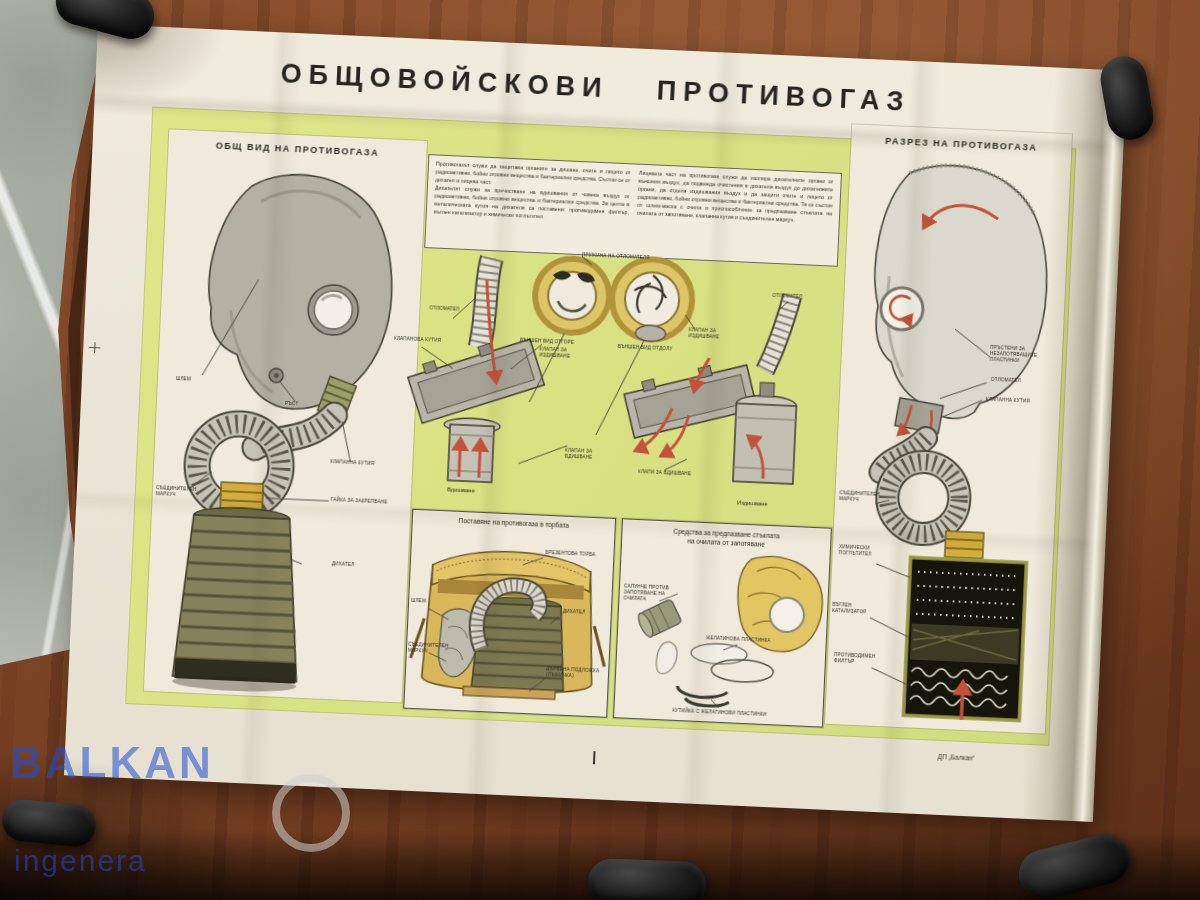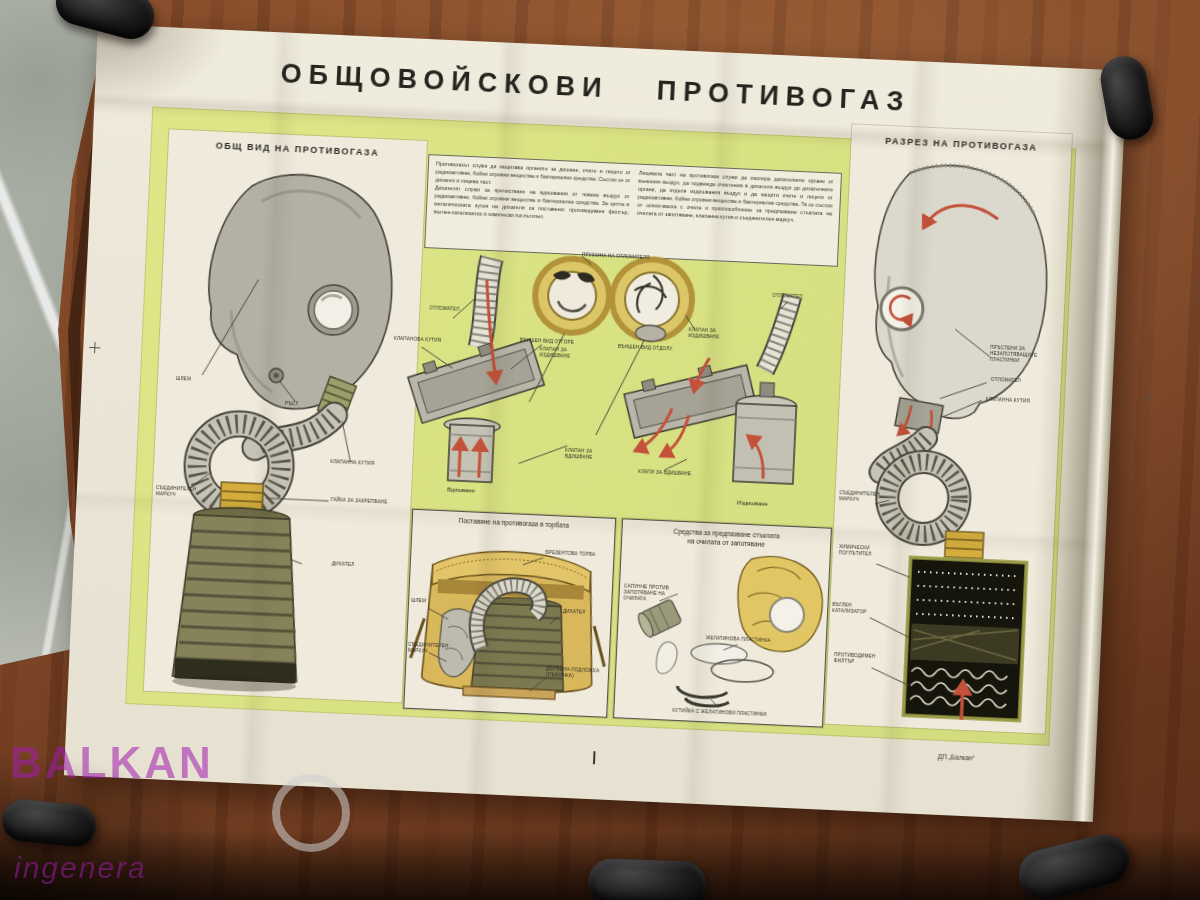--- a/index.html
+++ b/index.html
@@ -67,25 +67,25 @@
   .regplus:before,.regplus:after{content:"";position:absolute;background:#55534a;}
   .regplus:before{left:5px;top:0;width:1px;height:11px;}
   .regplus:after{left:0;top:5px;width:11px;height:1px;}
   #imprint{left:872px;top:690px;font-size:6.5px;color:#3a382e;}
   #btick{left:528px;top:704px;width:2px;height:13px;background:#3a382e;}
   
   .knob{position:absolute;border-radius:26px;
     background:radial-gradient(ellipse at 35% 30%, #474747 0%, #1a1a1a 55%, #060606 100%);
     box-shadow:inset 0 4px 6px rgba(255,255,255,.12), inset 0 -6px 8px rgba(0,0,0,.7), 3px 5px 8px rgba(10,4,0,.55);}
   
-  #wm{left:0;top:730px;width:420px;height:170px;pointer-events:none;z-index:60;color:#a21caf;}
+  #wm{left:0;top:730px;width:420px;height:170px;pointer-events:none;z-index:60;color:#1d4ed8;}
   #wm .l1{position:absolute;left:10px;top:8px;font-size:44px;font-weight:bold;letter-spacing:3px;opacity:.55;}
   #wm .l2{position:absolute;left:0px;top:36px;font-size:66px;font-weight:bold;letter-spacing:1px;opacity:.6;}
   #wm .ring{position:absolute;left:272px;top:44px;width:62px;height:62px;border:8px solid #cfcfcf;border-radius:50%;opacity:.55;}
-  #wm .l3{position:absolute;left:14px;top:121px;font-size:30px;letter-spacing:2px;opacity:.5;font-style:italic;}
+  #wm .l3{position:absolute;left:14px;top:114px;font-size:30px;letter-spacing:2px;opacity:.5;}
 </style>
 </head>
 <body>
 
 <div class="abs" id="floor"></div>
 <div class="abs" id="floor-edge"></div>
 
 <div class="abs" id="poster">
   <div class="abs" id="title">ОБЩОВОЙСКОВИ ПРОТИВОГАЗ</div>
   <div class="abs" id="green"></div>

